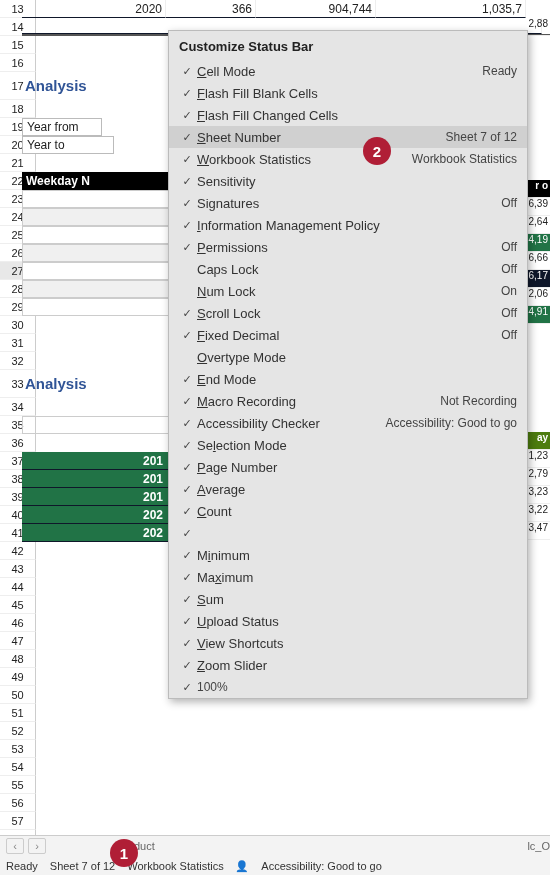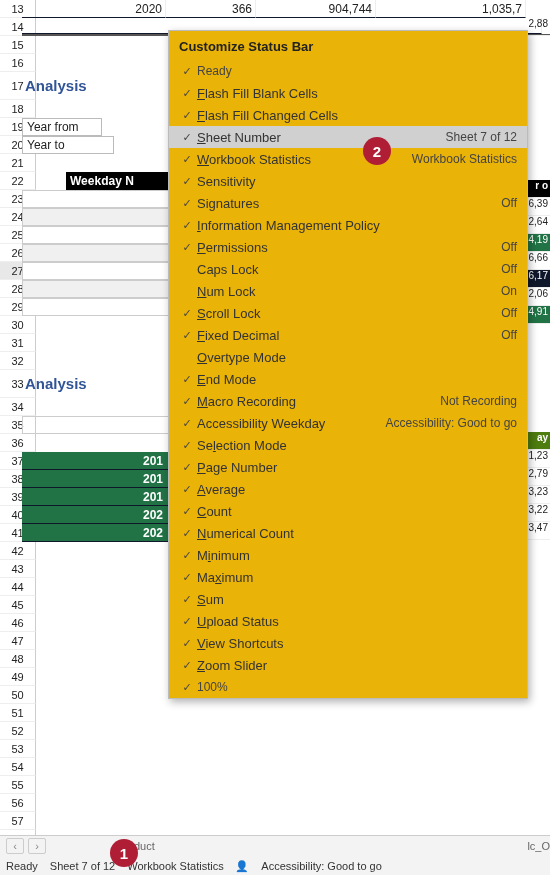--- a/index.html
+++ b/index.html
@@ -11,27 +11,27 @@
 .row-h.tall { height: 28px; line-height: 28px; }
 .row-h.sel { background: #e8e8e8; }
 
 .content { position: absolute; left: 22px; top: 0; right: 0; }
 .r { height: 18px; display: flex; font-size: 12px; }
 .r.tall { height: 28px; }
 .cell { border-right: 1px solid #eee; border-bottom: 1px solid #0f172a; padding: 0 3px; overflow: hidden; white-space: nowrap; display: flex; align-items: center; }
 
 .title { color: #305496; font-weight: bold; font-size: 15px; border-bottom: 2px solid #305496; padding-bottom: 1px; }
 .lab { background: #fff; border: 1px solid #bbb; padding: 0 4px; font-size: 12px; }
-.blackhdr { background: #000; color: #fff; font-weight: bold; display: flex; align-items: center; padding: 0 4px; margin-left: 44px; }
+.blackhdr { background: #000; color: #fff; font-weight: bold; display: flex; align-items: center; padding: 0 4px; }
 .greenhdr { background: #217346; color: #fff; text-align: right; justify-content: flex-end; padding-right: 6px; font-weight: bold; }
 .darkcell { background: #fff; border: 1px solid #ccc; }
 .graycell { background: #f0f0f0; border: 1px solid #ccc; }
 .numright { justify-content: flex-end; text-align: right; }
 
-.context-menu { position: absolute; left: 168px; top: 30px; width: 360px; background: #eab308; border: 1px solid #bbb; box-shadow: 2px 3px 8px rgba(0,0,0,0.3); font-size: 13px; z-index: 50; }
+.context-menu { position: absolute; left: 168px; top: 30px; width: 360px; background: #e5e5e5; border: 1px solid #bbb; box-shadow: 2px 3px 8px rgba(0,0,0,0.3); font-size: 13px; z-index: 50; }
 .cm-title { padding: 8px 10px 6px; font-weight: bold; font-size: 13px; color: #222; }
 .cm-item { display: flex; align-items: center; padding: 4px 10px 4px 8px; height: 22px; cursor: default; }
 .cm-item.highlight { background: #d0d0d0; }
 .cm-check { width: 20px; flex-shrink: 0; text-align: center; color: #444; font-size: 11px; }
 .cm-label { flex: 1; color: #333; }
 .cm-label .u { text-decoration: underline; }
 .cm-status { color: #444; font-size: 12px; flex-shrink: 0; }
 .badge { position: absolute; width: 28px; height: 28px; border-radius: 50%; background: #b01e36; color: #fff; font-weight: bold; font-size: 15px; display: flex; align-items: center; justify-content: center; z-index: 80; }
 
 .bottom { position: absolute; left: 0; bottom: 0; width: 550px; height: 40px; background: #f3f3f3; border-top: 1px solid #ccc; }
@@ -193,20 +193,21 @@
   <div class="tc">3,47</div>
 </div>
 
 </div>
 
 <div class="context-menu">
   <div class="cm-title">Customize Status Bar</div>
   <div id="menu-items">
       <div class="cm-item">
         <span class="cm-check">✓</span>
+        <span class="cm-label"><span class="u">C</span>ell Mode</span>
         <span class="cm-status">Ready</span>
       </div>
       <div class="cm-item">
         <span class="cm-check">✓</span>
         <span class="cm-label"><span class="u">F</span>lash Fill Blank Cells</span>
         <span class="cm-status"></span>
       </div>
       <div class="cm-item">
         <span class="cm-check">✓</span>
         <span class="cm-label"><span class="u">F</span>lash Fill Changed Cells</span>
@@ -272,21 +273,21 @@
         <span class="cm-label"><span class="u">E</span>nd Mode</span>
         <span class="cm-status"></span>
       </div>
       <div class="cm-item">
         <span class="cm-check">✓</span>
         <span class="cm-label"><span class="u">M</span>acro Recording</span>
         <span class="cm-status">Not Recording</span>
       </div>
       <div class="cm-item">
         <span class="cm-check">✓</span>
-        <span class="cm-label">Accessibility Weekday</span>
+        <span class="cm-label">Accessibility Checker</span>
         <span class="cm-status">Accessibility: Good to go</span>
       </div>
       <div class="cm-item">
         <span class="cm-check">✓</span>
         <span class="cm-label">Se<span class="u">l</span>ection Mode</span>
         <span class="cm-status"></span>
       </div>
       <div class="cm-item">
         <span class="cm-check">✓</span>
         <span class="cm-label"><span class="u">P</span>age Number</span>
@@ -297,21 +298,20 @@
         <span class="cm-label"><span class="u">A</span>verage</span>
         <span class="cm-status"></span>
       </div>
       <div class="cm-item">
         <span class="cm-check">✓</span>
         <span class="cm-label"><span class="u">C</span>ount</span>
         <span class="cm-status"></span>
       </div>
       <div class="cm-item">
         <span class="cm-check">✓</span>
-        <span class="cm-label"><span class="u">N</span>umerical Count</span>
         <span class="cm-status"></span>
       </div>
       <div class="cm-item">
         <span class="cm-check">✓</span>
         <span class="cm-label">M<span class="u">i</span>nimum</span>
         <span class="cm-status"></span>
       </div>
       <div class="cm-item">
         <span class="cm-check">✓</span>
         <span class="cm-label">Ma<span class="u">x</span>imum</span>

